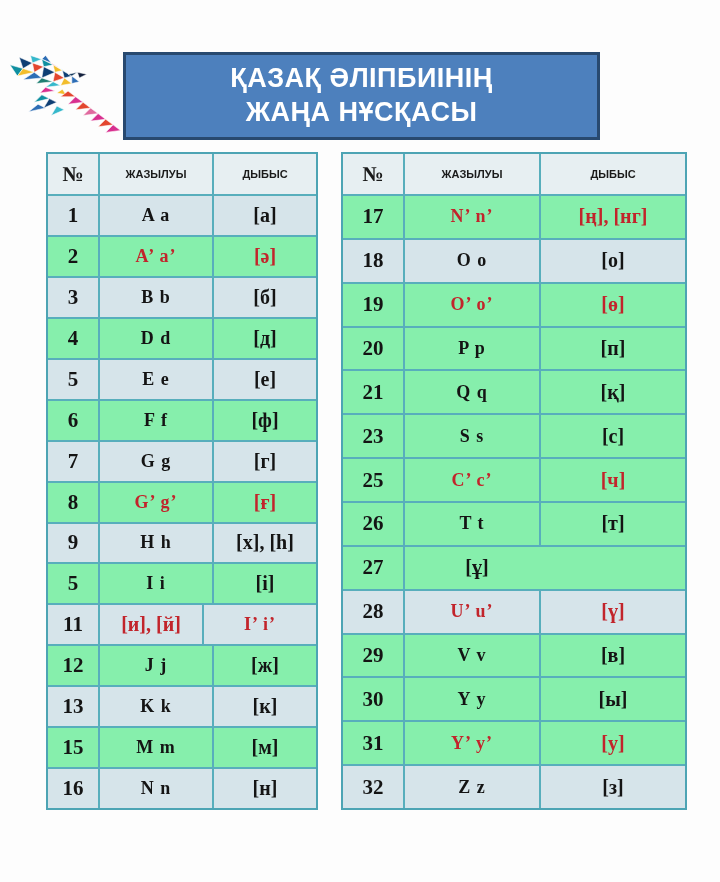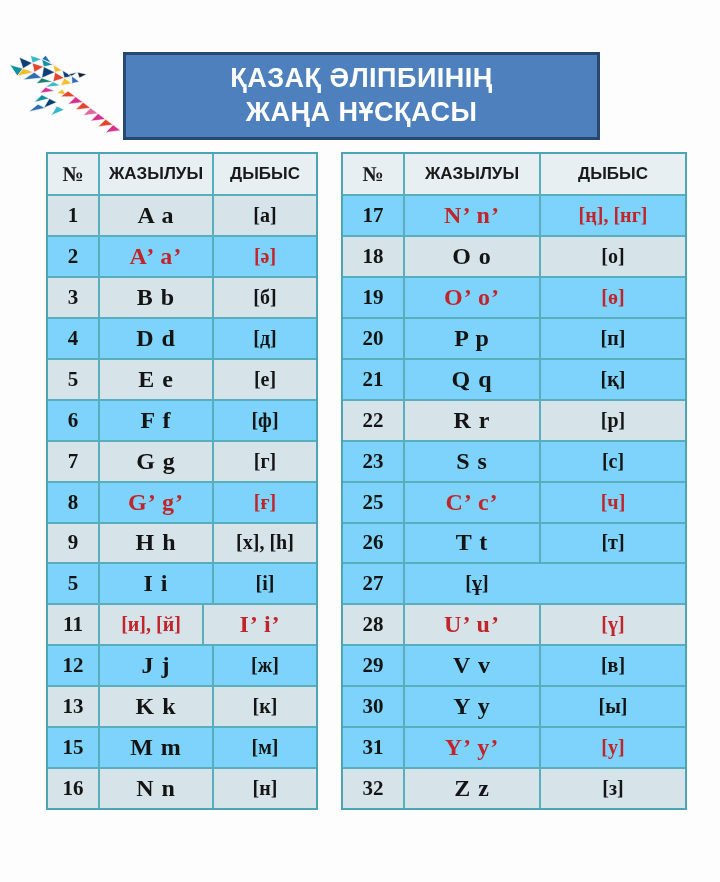--- a/index.html
+++ b/index.html
@@ -27,37 +27,37 @@
   .alpha-table{
     position:absolute;top:152px;display:flex;flex-direction:column;
     border:2px solid #4da4b4;box-sizing:border-box;background:#eef4f6;
   }
   .t-left{left:46px;width:272px;height:658px;}
   .t-right{left:341px;width:346px;height:658px;}
   .t-row{display:flex;flex:1;border-top:2px solid #58aebc;}
   .t-row:first-child{border-top:none;}
   .t-row.head{flex:0 0 40px;background:#e7eff2;}
   .t-row.dark{background:#d6e4ea;}
-  .t-row.light{background:#7dd3fc;}
+  .t-row.light{background:#86efac;}
   .cell{
     display:flex;align-items:center;justify-content:center;
     border-left:2px solid #58aebc;box-sizing:border-box;color:#141414;
   }
   .cell:first-child{border-left:none;}
   .c-num{flex:0 0 50px;}
   .c-writing{flex:1 1 auto;}
   .t-left  .c-num{flex-basis:50px;} .t-left  .c-sound{flex:0 0 104px;}
   .t-right .c-num{flex-basis:60px;} .t-right .c-sound{flex:0 0 146px;}
-  .head .cell{font-family:"Liberation Sans",sans-serif;font-weight:bold;font-size:17px;color:#1a1a1a;}
+  .head .cell{font-family:"Liberation Sans",sans-serif;font-weight:bold;font-size:11px;color:#1a1a1a;}
   .head .c-num{font-family:"Liberation Serif","DejaVu Serif",serif;font-size:21px;}
   .serif, .c-num, .c-writing, .c-sound{
     font-family:"Liberation Serif","DejaVu Serif",serif;font-weight:bold;
   }
   .t-row:not(.head) .c-num{font-size:21px;}
-  .t-row:not(.head) .c-writing{font-size:24px;letter-spacing:1px;}
+  .t-row:not(.head) .c-writing{font-size:18px;letter-spacing:1px;}
   .t-row:not(.head) .c-sound{font-size:20px;}
   .red{color:#c2242b;}
 </style>
 </head>
 <body>
 
 <svg class="logo-bird" viewBox="0 0 130 95" aria-hidden="true">
   <g stroke="#ffffff" stroke-width="0.6">
     <polygon points="10,22 2,10 16,14" fill="#0f8fa0"></polygon>
     <polygon points="16,14 12,2 26,8" fill="#0e3f74"></polygon>
@@ -212,25 +212,20 @@
     <div class="t-row light">
       <div class="cell c-num">20</div>
       <div class="cell c-writing">P p</div>
       <div class="cell c-sound">[п]</div>
     </div>
     <div class="t-row light">
       <div class="cell c-num">21</div>
       <div class="cell c-writing">Q q</div>
       <div class="cell c-sound">[қ]</div>
     </div>
-    <div class="t-row dark">
-      <div class="cell c-num">22</div>
-      <div class="cell c-writing">R r</div>
-      <div class="cell c-sound">[р]</div>
-    </div>
     <div class="t-row light">
       <div class="cell c-num">23</div>
       <div class="cell c-writing">S s</div>
       <div class="cell c-sound">[с]</div>
     </div>
     <div class="t-row light">
       <div class="cell c-num">25</div>
       <div class="cell c-writing red">C’ c’</div>
       <div class="cell c-sound red">[ч]</div>
     </div>

